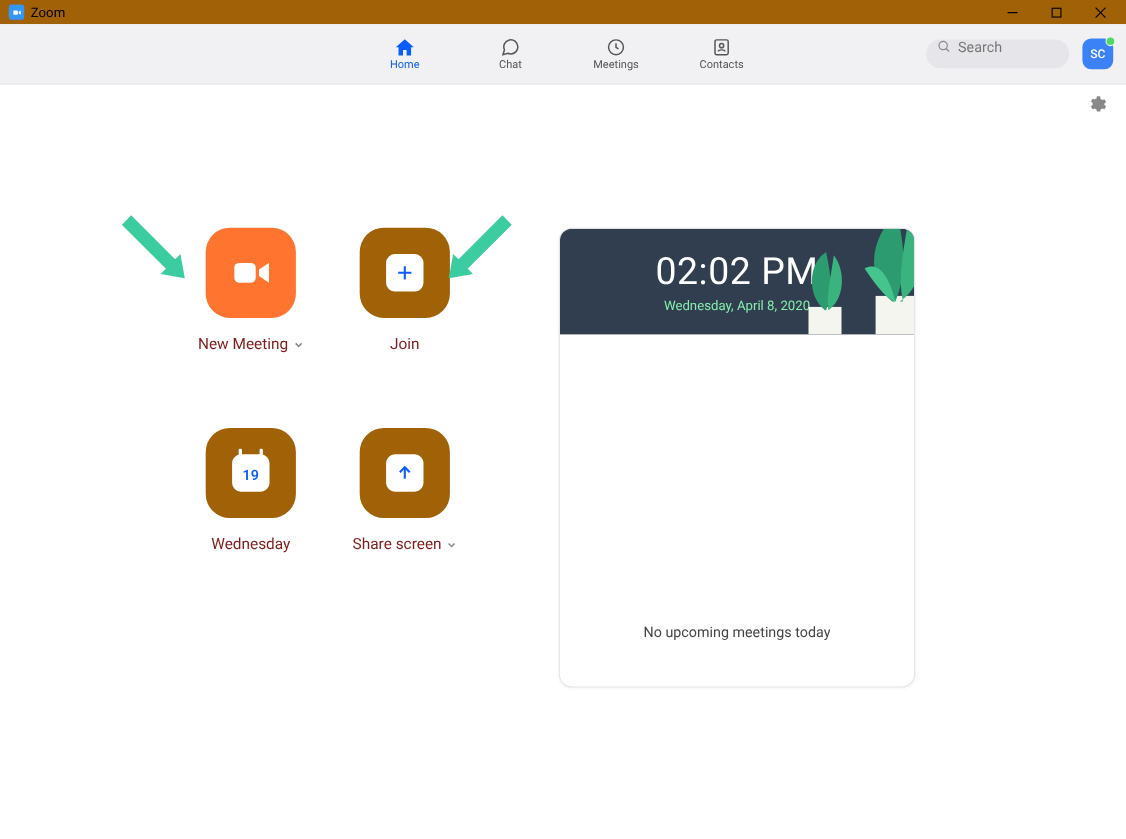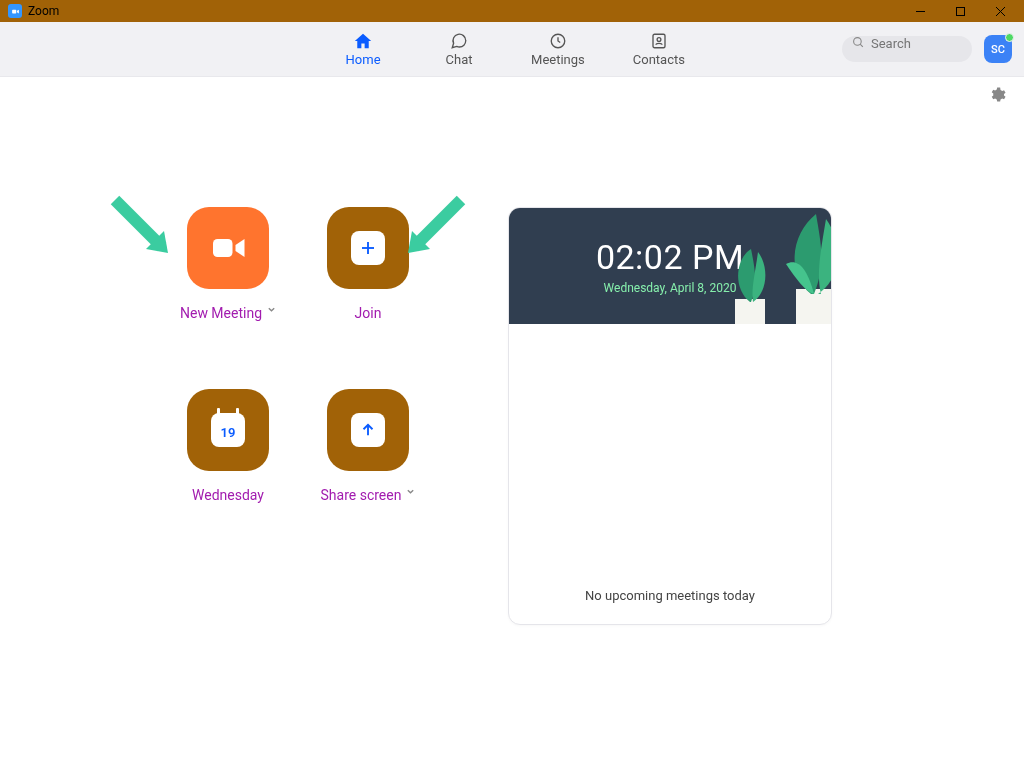--- a/index.html
+++ b/index.html
@@ -13,21 +13,21 @@
     .app-title { font-size: 12px; color: #000; }
     .win-controls { display: flex; gap: 0; }
     .win-btn { width: 40px; height: 22px; display: flex; align-items: center; justify-content: center; cursor: pointer; }
     .win-btn svg { width: 11px; height: 11px; }
 
     
     .tabbar { height: 55px; background: #f1f1f4; border-bottom: 1px solid #e8e8ec; display: flex; align-items: center; justify-content: center; position: relative; }
     .tabs { display: flex; gap: 48px; }
     .tab { display: flex; flex-direction: column; align-items: center; gap: 2px; cursor: pointer; min-width: 48px; }
     .tab-icon { height: 18px; display: flex; align-items: center; justify-content: center; }
-    .tab-label { font-size: 13px; color: #555; }
+    .tab-label { font-size: 10px; color: #555; }
     .tab.active .tab-label { color: #0b5cff; }
     .tab.active .tab-icon { color: #0b5cff; }
     .tab:not(.active) .tab-icon { color: #555; }
 
     .tabbar-right { position: absolute; right: 12px; display: flex; align-items: center; gap: 12px; }
     .search-box { width: 130px; height: 26px; background: #e6e6ea; border-radius: 13px; display: flex; align-items: flex-start; padding: 0 10px; gap: 6px; }
     .search-box svg { width: 13px; height: 13px; color: #888; }
     .search-box input { border: none; background: transparent; outline: none; font-size: 13px; color: #555; width: 90px; }
     .avatar { width: 28px; height: 28px; background: #3b82f6; border-radius: 8px; display: flex; align-items: center; justify-content: center; position: relative; font-size: 11px; font-weight: 500; color: #fff; }
     .avatar-badge { width: 9px; height: 9px; background: #4dd964; border: 1.5px solid #f1f1f4; border-radius: 50%; position: absolute; top: -2px; right: -2px; }
@@ -42,32 +42,32 @@
     .right { padding-top: 0; }
 
     .action-grid { display: grid; grid-template-columns: 140px 140px; column-gap: 0; row-gap: 68px; justify-content: center; margin-left: 88px; margin-top: 0; }
     .action { display: flex; flex-direction: column; align-items: center; gap: 16px; cursor: pointer; }
     .btn-square { width: 82px; height: 82px; border-radius: 22px; display: flex; align-items: center; justify-content: center; }
     .btn-orange { background: #ff742e; }
     .btn-blue { background: #a16207; }
     .btn-square svg { width: 36px; height: 36px; color: #fff; }
     .inner-white { width: 34px; height: 34px; background: #fff; border-radius: 8px; display: flex; align-items: center; justify-content: center; }
     .inner-white svg { width: 18px; height: 18px; color: #0b5cff; }
-    .action-label { font-size: 14px; color: #a21caf; display: flex; align-items: flex-start; gap: 5px; }
+    .action-label { font-size: 14px; color: #7f1d1d; display: flex; align-items: center; gap: 5px; }
     .chev { width: 9px; height: 9px; color: #888; }
 
     
     .arrow { position: absolute; }
     .arrow svg { width: 70px; height: 70px; }
     .arrow1 { left: 110px; top: -12px; }
     .arrow2 { left: 396px; top: -12px; }
 
     
     .panel { width: 324px; height: 418px; border: 1px solid #e5e5ea; border-radius: 12px; overflow: hidden; background: #fff; box-shadow: 0 1px 3px rgba(0,0,0,0.03); }
-    .panel-hero { height: 116px; background: #303e50; position: relative; display: flex; flex-direction: column; align-items: center; justify-content: center; overflow: hidden; }
+    .panel-hero { height: 96px; background: #303e50; position: relative; display: flex; flex-direction: column; align-items: center; justify-content: center; overflow: hidden; }
     .panel-time { color: #fff; font-size: 34px; font-weight: 400; letter-spacing: 0.5px; }
     .panel-date { color: #86efac; font-size: 12px; margin-top: 4px; }
     .plant { position: absolute; }
     .panel-body { height: calc(100% - 137px); display: flex; align-items: flex-end; justify-content: center; }
     .empty-text { font-size: 13px; color: #444; }
   </style>
 </head>
 <body>
 
 <div class="titlebar">

